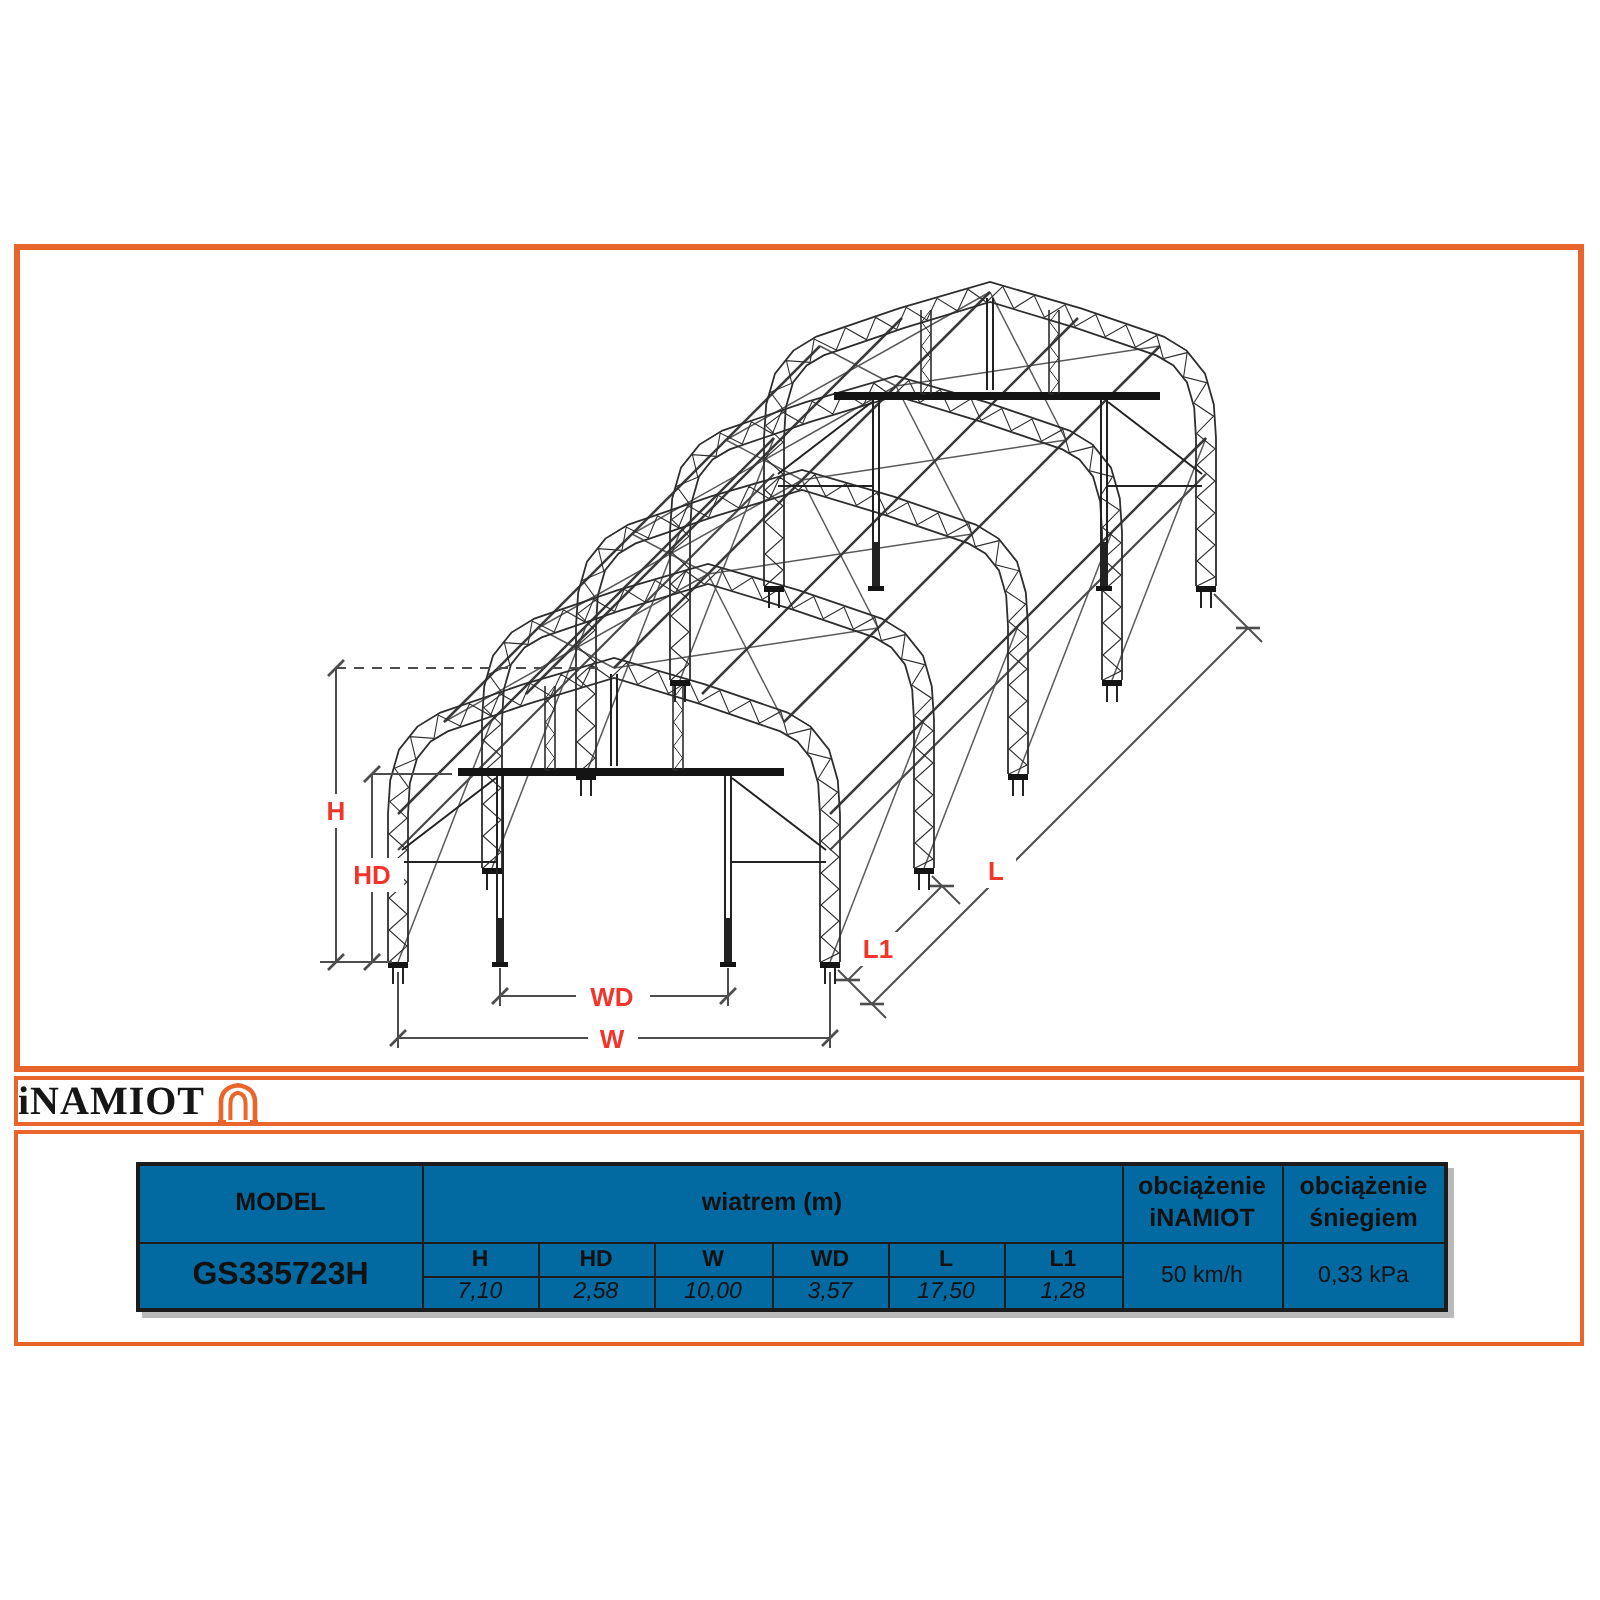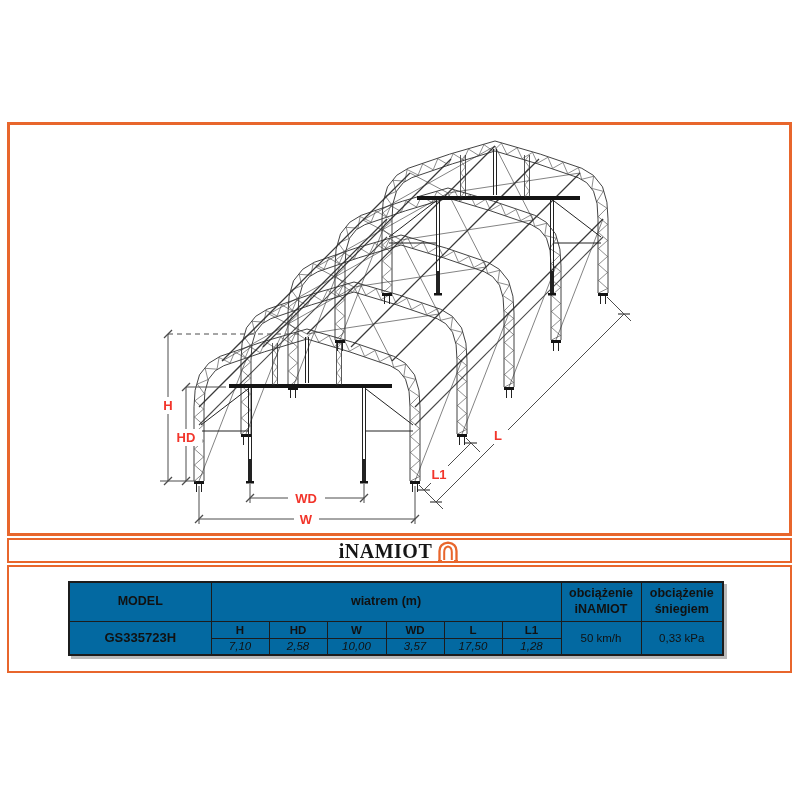--- a/index.html
+++ b/index.html
@@ -1,28 +1,28 @@
 <!DOCTYPE html>
 <html><head>
 <meta charset="utf-8">
 <style>
   html,body{margin:0;padding:0;background:#fff;}
   body{width:800px;height:800px;position:relative;font-family:"Liberation Sans",sans-serif;overflow:hidden;}
   .box{position:absolute;box-sizing:border-box;background:#fff;}
   #drawing-box{left:7px;top:122px;width:785px;height:414px;border:3px solid #E8662C;}
   #drawing-box svg{position:absolute;left:0;top:0;}
-  #logo-strip{left:7px;top:538px;width:785px;height:25px;border:2px solid #E8662C;display:flex;align-items:center;justify-content:center;gap:4px;}
+  #logo-strip{left:7px;top:538px;width:785px;height:25px;border:2px solid #E8662C;display:flex;align-items:center;gap:4px;}
   #logo-text{font-family:"Liberation Serif",serif;font-weight:bold;font-size:20px;letter-spacing:.5px;color:#161616;line-height:1;}
   #table-box{left:7px;top:565px;width:785px;height:108px;border:2px solid #E8662C;}
   #spec-table{position:absolute;left:59px;top:14px;border-collapse:collapse;table-layout:fixed;background:#0369a1;
      box-shadow:3px 3px 0 rgba(130,130,130,.55);}
   #spec-table td{border:1px solid #1c1c1c;text-align:center;vertical-align:middle;padding:0;color:#111;}
   #spec-table{border:2px solid #1c1c1c;}
   .hdr{font-weight:bold;font-size:12.5px;line-height:1.25;}
-  .model-code{font-weight:bold;font-size:13px;}
+  .model-code{font-weight:bold;font-size:16px;}
   .dim-name{font-weight:bold;font-size:11.5px;}
   .dim-val{font-size:11.5px;font-style:italic;}
   .load-val{font-size:11.5px;}
   
   #g-braces line{stroke:#5a5a5a;stroke-width:.75;}
   #g-girts line{stroke:#4a4a4a;stroke-width:1.1;}
   #g-purlins line{stroke:#3a3a3a;stroke-width:1.25;}
   #g-frames path{fill:none;stroke:#2e2e2e;stroke-width:.9;}
   #g-frames path.web{stroke-width:.55;}
   #g-extras line{stroke:#222;stroke-width:1;}

